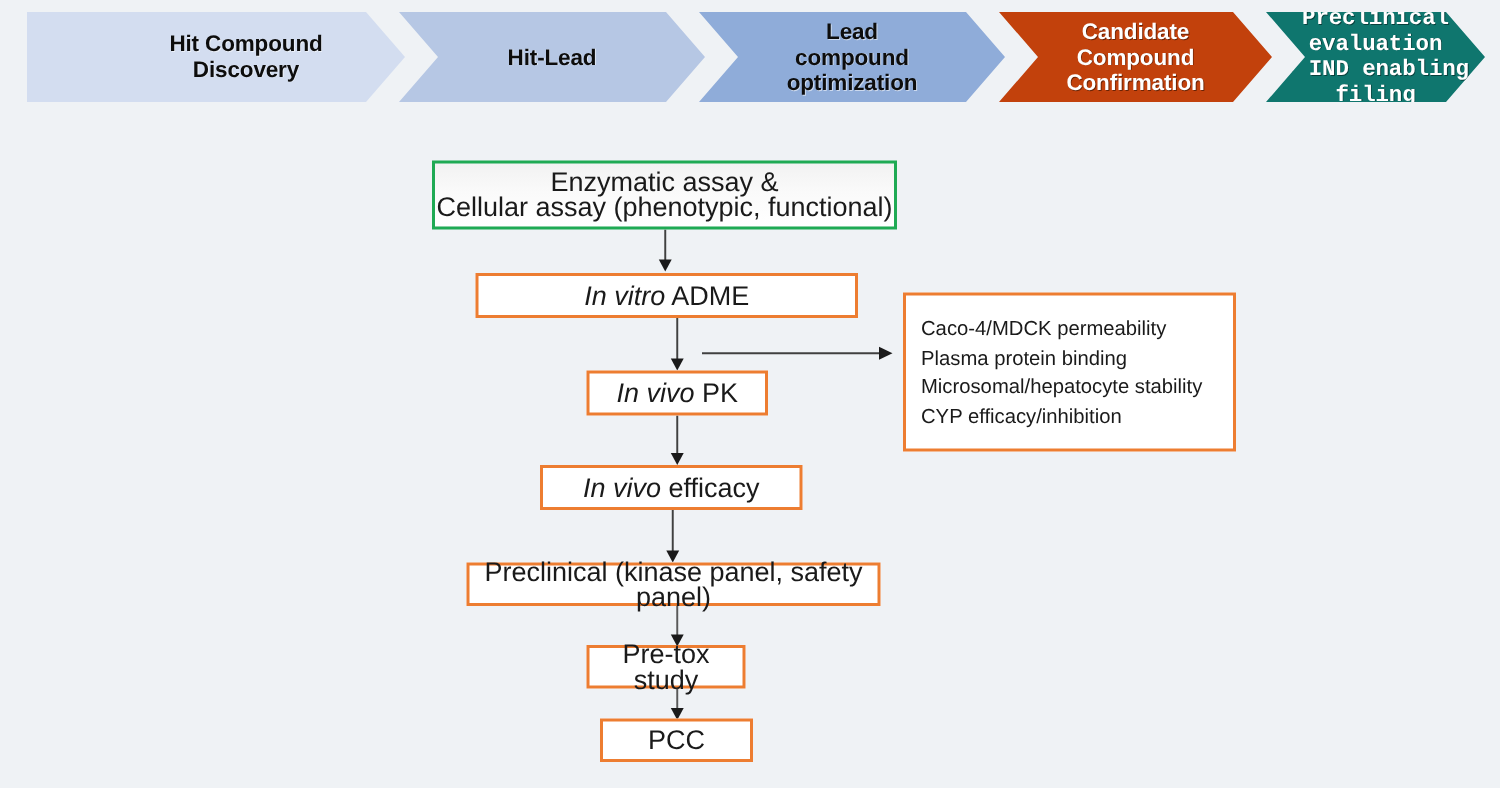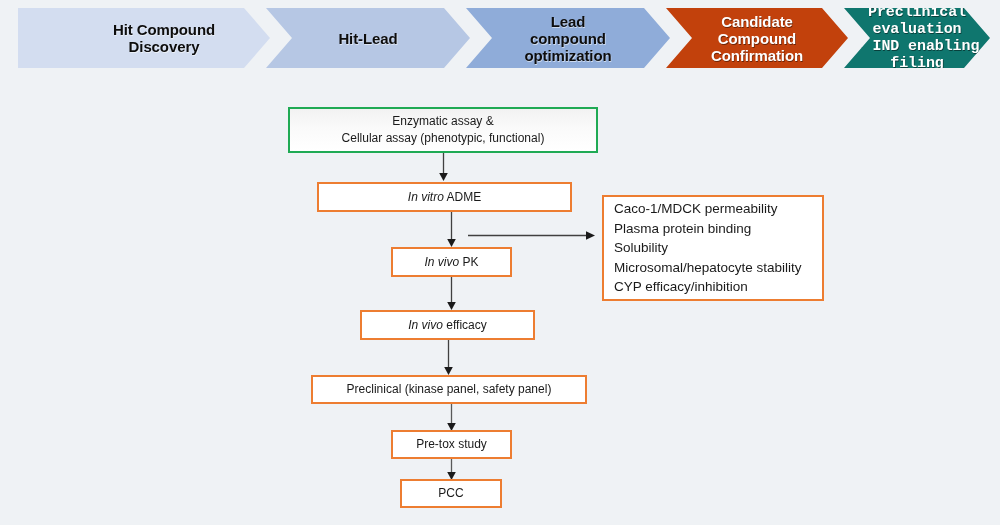--- a/index.html
+++ b/index.html
@@ -71,21 +71,21 @@
     height: 525px;
   }
   .node {
     position: absolute;
     box-sizing: border-box;
     display: flex;
     align-items: center;
     justify-content: center;
     text-align: center;
     background: linear-gradient(to bottom, #f2f2f2 0%, #fafafa 45%, #ffffff 100%);
-    font-size: 12px;
+    font-size: 18px;
     color: #1a1a1a;
     line-height: 17px;
   }
   .node.green {
     border: 2.5px solid #1faa54;
   }
   .node.orange {
     border: 2.5px solid #ed7d31;
     background: #ffffff;
   }
@@ -182,23 +182,22 @@
   </div>
 
   <div class="arrow-h" style="left:468px; top:230px; width:128px;">
     <svg width="128" height="11" viewBox="0 0 128 11">
       <line x1="0" y1="5.5" x2="119" y2="5.5" stroke="#404040" stroke-width="1.3"></line>
       <polygon points="118,1.2 118,9.8 127,5.5" fill="#1a1a1a"></polygon>
     </svg>
   </div>
 
   <div id="side-box" style="left:602px; top:195px; width:222px; height:106px;">
-    <div class="sb-line">Caco-1/MDCK permeability</div>
+    <div class="sb-line">Caco-4/MDCK permeability</div>
     <div class="sb-line">Plasma protein binding</div>
-    <div class="sb-line">Solubility</div>
     <div class="sb-line">Microsomal/hepatocyte stability</div>
     <div class="sb-line">CYP efficacy/inhibition</div>
   </div>
 
   <div class="node orange" style="left:391px; top:247px; width:121px; height:30px;">
     <span>
       <span class="ital">In vivo</span><span> PK</span>
     </span>
   </div>
 
@@ -226,21 +225,21 @@
     <span>Preclinical (kinase panel, safety panel)</span>
   </div>
 
   <div class="arrow-v" style="left:446px; top:404px; height:28px;">
     <svg width="11" height="28" viewBox="0 0 11 28">
       <line x1="5.5" y1="0" x2="5.5" y2="20" stroke="#595959" stroke-width="1.3"></line>
       <polygon points="1.2,19 9.8,19 5.5,27" fill="#1a1a1a"></polygon>
     </svg>
   </div>
 
-  <div class="node orange" style="left:391px; top:430px; width:121px; height:29px;">
+  <div class="node orange" style="left:391px; top:430px; width:106px; height:29px;">
     <span>Pre-tox study</span>
   </div>
 
   <div class="arrow-v" style="left:446px; top:459px; height:22px;">
     <svg width="11" height="22" viewBox="0 0 11 22">
       <line x1="5.5" y1="0" x2="5.5" y2="14" stroke="#595959" stroke-width="1.3"></line>
       <polygon points="1.2,13 9.8,13 5.5,21" fill="#1a1a1a"></polygon>
     </svg>
   </div>
 

